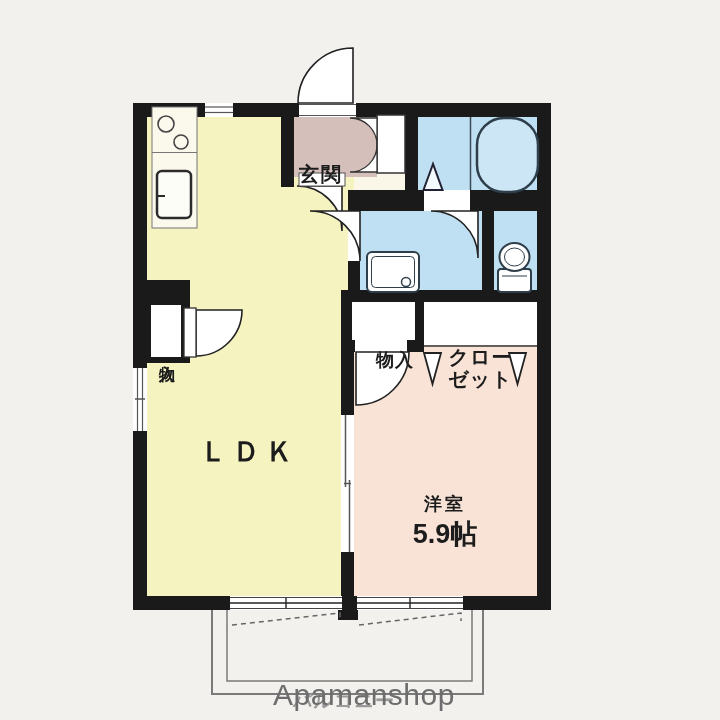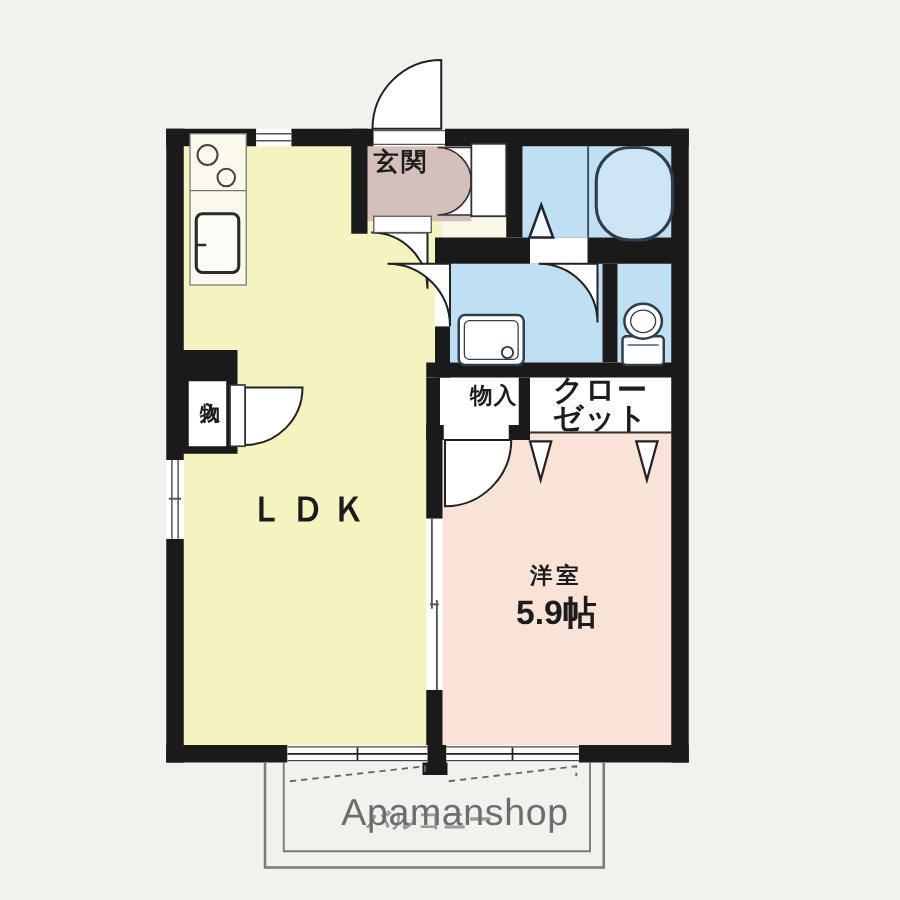--- a/index.html
+++ b/index.html
@@ -5,29 +5,29 @@
   html,body{margin:0;padding:0;}
   body{
     width:720px;height:720px;overflow:hidden;
     background:#f2f1ee;
     font-family:"Liberation Sans","DejaVu Sans",sans-serif;
   }
   .canvas{position:relative;width:720px;height:720px;background:#f2f1ee;}
   .canvas svg{position:absolute;left:0;top:0;}
   .lbl{
     position:absolute;color:#1c1c1c;font-weight:bold;
-    text-align:center;line-height:1.12;white-space:pre-line;
+    text-align:center;line-height:1.12;white-space:pre-line;margin-top:44px;
   }
   .lbl-genkan{left:294px;top:119px;width:54px;font-size:20px;letter-spacing:2px;}
   .lbl-ldk-name{left:198px;top:392px;width:102px;font-size:28px;letter-spacing:5px;}
   .lbl-ldk-size{left:198px;top:420px;width:102px;font-size:24px;}
   .lbl-yo-name{left:395px;top:450px;width:100px;font-size:18px;letter-spacing:3px;}
   .lbl-yo-size{left:395px;top:475px;width:100px;font-size:27px;}
   .lbl-mono-c{left:352px;top:306px;width:86px;font-size:18px;letter-spacing:1px;}
-  .lbl-closet{left:424px;top:302px;width:113px;font-size:24px;line-height:22px;letter-spacing:1px;}
+  .lbl-closet{left:424px;top:302px;width:113px;font-size:20px;line-height:22px;letter-spacing:1px;}
   .lbl-mono-l{
     left:154px;top:309px;width:26px;height:48px;font-size:16px;
     writing-mode:vertical-rl;text-orientation:upright;text-align:left;line-height:26px;
   }
   .lbl-balcony{left:292px;top:646px;width:104px;font-size:19px;font-weight:bold;
     color:#9a9a9a;letter-spacing:1px;}
   .lbl-apaman{left:262px;top:634px;width:204px;font-size:30px;font-weight:normal;
     color:#6d6d6d;letter-spacing:0.5px;}
 </style>
 </head>

